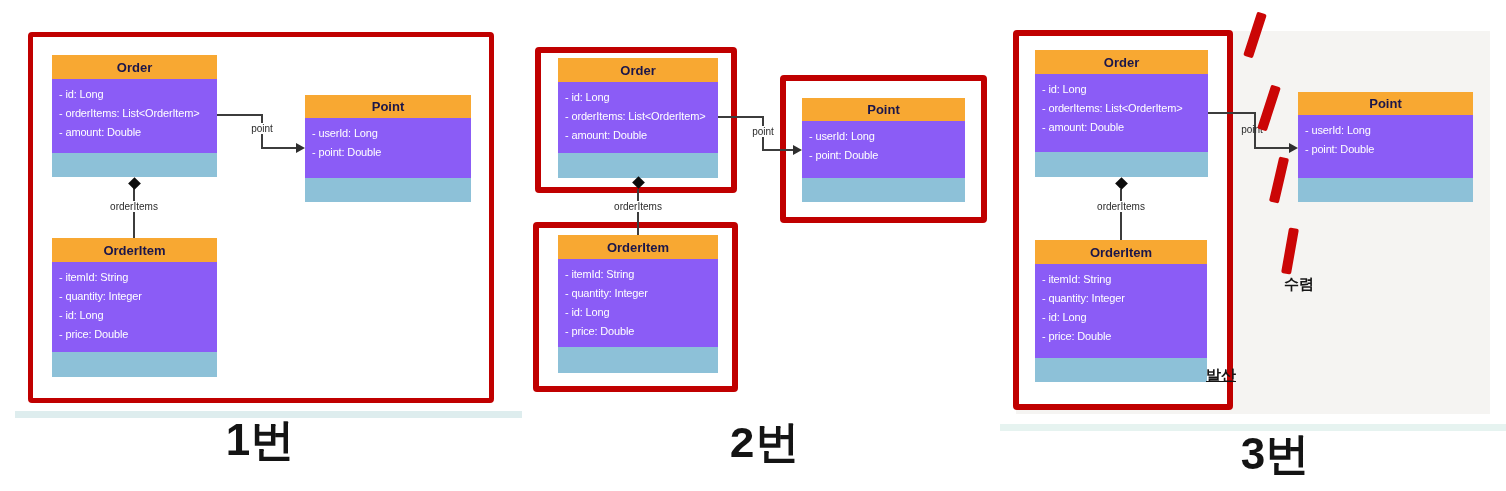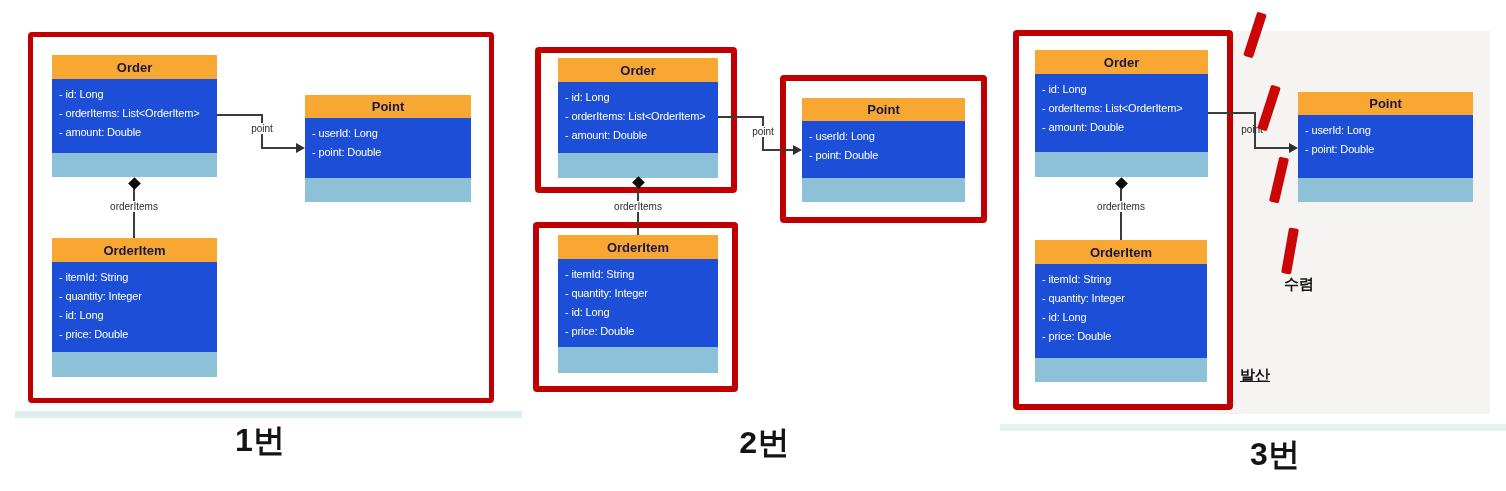--- a/index.html
+++ b/index.html
@@ -6,36 +6,36 @@
   #stage{
     position:relative;width:1506px;height:491px;overflow:hidden;background:#ffffff;
     font-family:"Liberation Sans","DejaVu Sans",sans-serif;
   }
   
   .uml{position:absolute;box-sizing:border-box;}
   .uml-h{
     background:#F8A832;color:#1B164A;font-weight:bold;font-size:13px;
     display:flex;align-items:center;justify-content:center;letter-spacing:0;
   }
-  .uml-b{background:#1d4ed8;color:#ffffff;font-size:11px;letter-spacing:-0.15px;
+  .uml-b{background:#8b5cf6;color:#ffffff;font-size:11px;letter-spacing:-0.15px;
     padding:6px 0 0 7px;box-sizing:border-box;}
   .attr{line-height:19px;white-space:nowrap;}
   .uml-f{background:#8DC1D8;}
   
   .redbox{position:absolute;box-sizing:border-box;border:6px solid #C00000;border-radius:4px;}
   
   .hline{position:absolute;height:2px;background:#3c3c3c;}
   .vline{position:absolute;width:2px;background:#3c3c3c;}
   .diamond{position:absolute;width:9px;height:9px;background:#0c0c0c;transform:rotate(45deg);}
   .arrow-r{position:absolute;width:0;height:0;border-top:5px solid transparent;
     border-bottom:5px solid transparent;border-left:9px solid #2e2e2e;}
   .edge-label{position:absolute;font-size:10px;color:#2b2b2b;background:#ffffff;
     padding:0 2px;transform:translateX(-50%);white-space:nowrap;line-height:11px;}
   
-  .caption{position:absolute;font-size:32px;font-weight:bold;color:#141414;
+  .caption{position:absolute;font-size:44px;font-weight:bold;color:#141414;
     transform:translateX(-50%);white-space:nowrap;line-height:34px;}
   .kr-label{position:absolute;font-size:15px;font-weight:bold;color:#151515;white-space:nowrap;}
   .dash{position:absolute;width:10px;height:46px;background:#CB0606;border-radius:2px;}
   .strip{position:absolute;}
   .graybg{position:absolute;background:#F5F4F2;}
   .whitebg{background:#ffffff;}
 </style>
 </head>
 <body>
 
@@ -179,19 +179,19 @@
     <div class="vline" style="left:1120px;top:189px;height:51px;"></div>
     <div class="diamond" style="left:1117px;top:179px;"></div>
     <div class="edge-label" style="left:1121px;top:201px;">orderItems</div>
 
     <div class="dash" style="left:1250px;top:12px;transform:rotate(18deg);"></div>
     <div class="dash" style="left:1264px;top:85px;transform:rotate(18deg);"></div>
     <div class="dash" style="left:1274px;top:157px;transform:rotate(13deg);"></div>
     <div class="dash" style="left:1285px;top:228px;transform:rotate(10deg);"></div>
 
     <div class="kr-label" style="left:1284px;top:275px;">수렴</div>
-    <div class="kr-label" style="left:1240px;top:366px;text-decoration:underline;">발산</div>
+    <div class="kr-label" style="left:1206px;top:366px;text-decoration:underline;">발산</div>
 
     <div class="strip" style="left:1000px;top:424px;width:506px;height:7px;background:#E6F3F0;"></div>
     <div class="caption" style="left:1275px;top:437px;">3번</div>
   </div>
 
 </div>
 
 </body></html>

